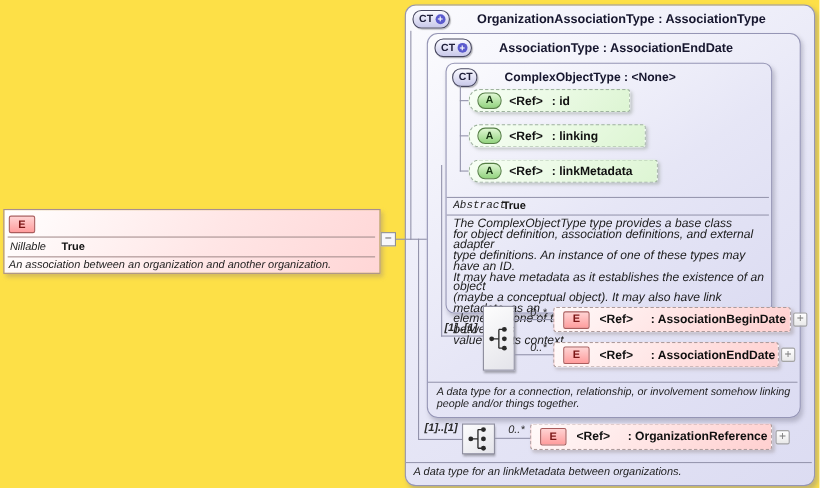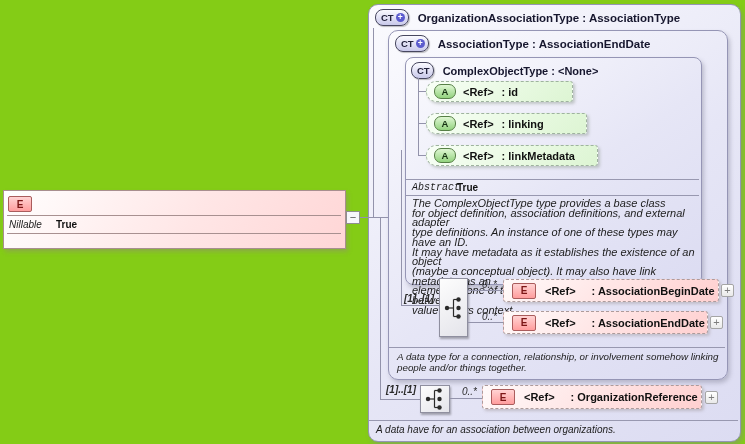--- a/index.html
+++ b/index.html
@@ -1,20 +1,20 @@
 <!DOCTYPE html>
 <html><head>
 <meta charset="utf-8">
 <style>
   html,body{margin:0;padding:0;background:#fff;}
-  .ctr{position:relative;width:745px;height:444px;background:#84cc16;font-family:"Liberation Sans",sans-serif;overflow:hidden;}
+  .ctr{position:relative;width:745px;height:444px;background:#fde047;font-family:"Liberation Sans",sans-serif;overflow:hidden;}
   .abs{position:absolute;}
   .bigbox{border:1px solid #9595b5;border-radius:10px;background:linear-gradient(145deg,#fbfbfe 0%,#e6e6f6 55%,#dcdcf2 100%);box-shadow:2px 3px 4px rgba(130,130,150,.45);}
   .hdr{display:flex;align-items:center;gap:9px;}
-  .hdr-title{font-weight:bold;color:#16162e;font-size:11.5px;white-space:nowrap;}
+  .hdr-title{font-weight:bold;color:#16162e;font-size:11.5px;white-space:nowrap;margin-left:16px;}
   .ctbadge{display:inline-flex;align-items:center;height:15px;border:1px solid #47475f;border-radius:8px;background:linear-gradient(180deg,#fafaff,#c9c9ea);padding:0 3px 0 5px;font-size:9.5px;font-weight:bold;color:#20203a;box-shadow:1px 1px 1px rgba(0,0,0,.25);}
   .plus-circle{width:9px;height:9px;border-radius:50%;background:#5b5bcd;color:#fff;font-size:8.5px;line-height:9px;text-align:center;margin-left:2px;font-weight:bold;}
   .leftbox{border:1px solid #a88f8f;background:linear-gradient(125deg,#ffffff 0%,#ffe6e6 55%,#ffd6d6 100%);box-shadow:2px 3px 4px rgba(150,130,130,.4);}
   .elem{border:1px dashed #ad9b9b;border-radius:3px;background:linear-gradient(135deg,#fffafa 0%,#ffdcdc 70%,#ffd0d0 100%);box-shadow:2px 2px 3px rgba(150,140,140,.4);display:flex;align-items:center;padding-left:8px;font-weight:bold;font-size:11px;color:#101010;box-sizing:border-box;}
   .ebadge{flex:0 0 22px;width:22px;height:14px;border:1px solid #aa5c5c;border-radius:2px;background:linear-gradient(180deg,#ffd3d3,#ff9d9d);color:#7c1616;font-size:10px;font-weight:bold;display:flex;align-items:center;justify-content:center;}
   .attr{border:1px dashed #9fb39f;border-radius:10px 3px 3px 10px;background:linear-gradient(135deg,#f8fff6 0%,#ddf5d3 100%);box-shadow:2px 2px 3px rgba(140,150,140,.45);display:flex;align-items:center;padding-left:7px;font-weight:bold;font-size:11px;color:#101010;box-sizing:border-box;}
   .abadge{flex:0 0 20px;width:20px;height:13px;border:1px solid #567f46;border-radius:7px;background:linear-gradient(180deg,#dff7d3,#93d37f);color:#163312;font-size:9.5px;font-weight:bold;display:flex;align-items:center;justify-content:center;}
   .refspan{margin-left:9px;white-space:pre;}
   .namespan{margin-left:16px;white-space:pre;}
   .attr .refspan{margin-left:7px;}
@@ -60,20 +60,21 @@
   </div>
 
   <div class="abs leftbox" style="left:3px;top:190px;width:341px;height:57px;">
     <div class="abs ebadge" style="left:4px;top:5px;">
         <span>E</span>
       </div>
     <div class="abs sep" style="left:3px;top:24px;width:334px;background:#a89090;"></div>
     <div class="abs doc" style="left:5px;top:28px;font-size:10px;">Nillable</div>
     <div class="abs" style="left:52px;top:28px;font-size:10px;font-weight:bold;color:#111;">True</div>
     <div class="abs sep" style="left:3px;top:42px;width:334px;background:#a89090;"></div>
+    <div class="abs doc" style="left:4px;top:45px;font-size:10px;white-space:nowrap;">An association between an organization and another organization.</div>
   </div>
 
   <div class="abs minusbtn" style="left:346px;top:211px;">−</div>
   <div class="abs hline" style="left:360px;top:217px;width:28px;"></div>
 
   <div class="abs vline" style="left:373px;top:28px;height:190px;"></div>
   <div class="abs vline" style="left:380px;top:217px;height:183px;"></div>
   <div class="abs hline" style="left:380px;top:399px;width:40px;"></div>
   <div class="abs vline" style="left:401px;top:150px;height:156px;"></div>
   <div class="abs hline" style="left:401px;top:305px;width:38px;"></div>
@@ -176,15 +177,15 @@
   <div class="abs elem" style="left:482px;top:385px;width:220px;height:24px;">
     <span class="ebadge">
         <span>E</span>
       </span>
     <span class="refspan">&lt;Ref&gt;</span>
     <span class="namespan">: OrganizationReference</span>
   </div>
   <div class="abs plusbtn" style="left:705px;top:391px;">+</div>
 
   <div class="abs sep" style="left:369px;top:420px;width:369px;"></div>
-  <div class="abs doc" style="left:376px;top:424px;font-size:10px;white-space:nowrap;">A data have for an association between organizations.</div>
+  <div class="abs doc" style="left:376px;top:424px;font-size:10px;white-space:nowrap;">A data type for an linkMetadata between organizations.</div>
 
 </div>
 
 </body></html>

